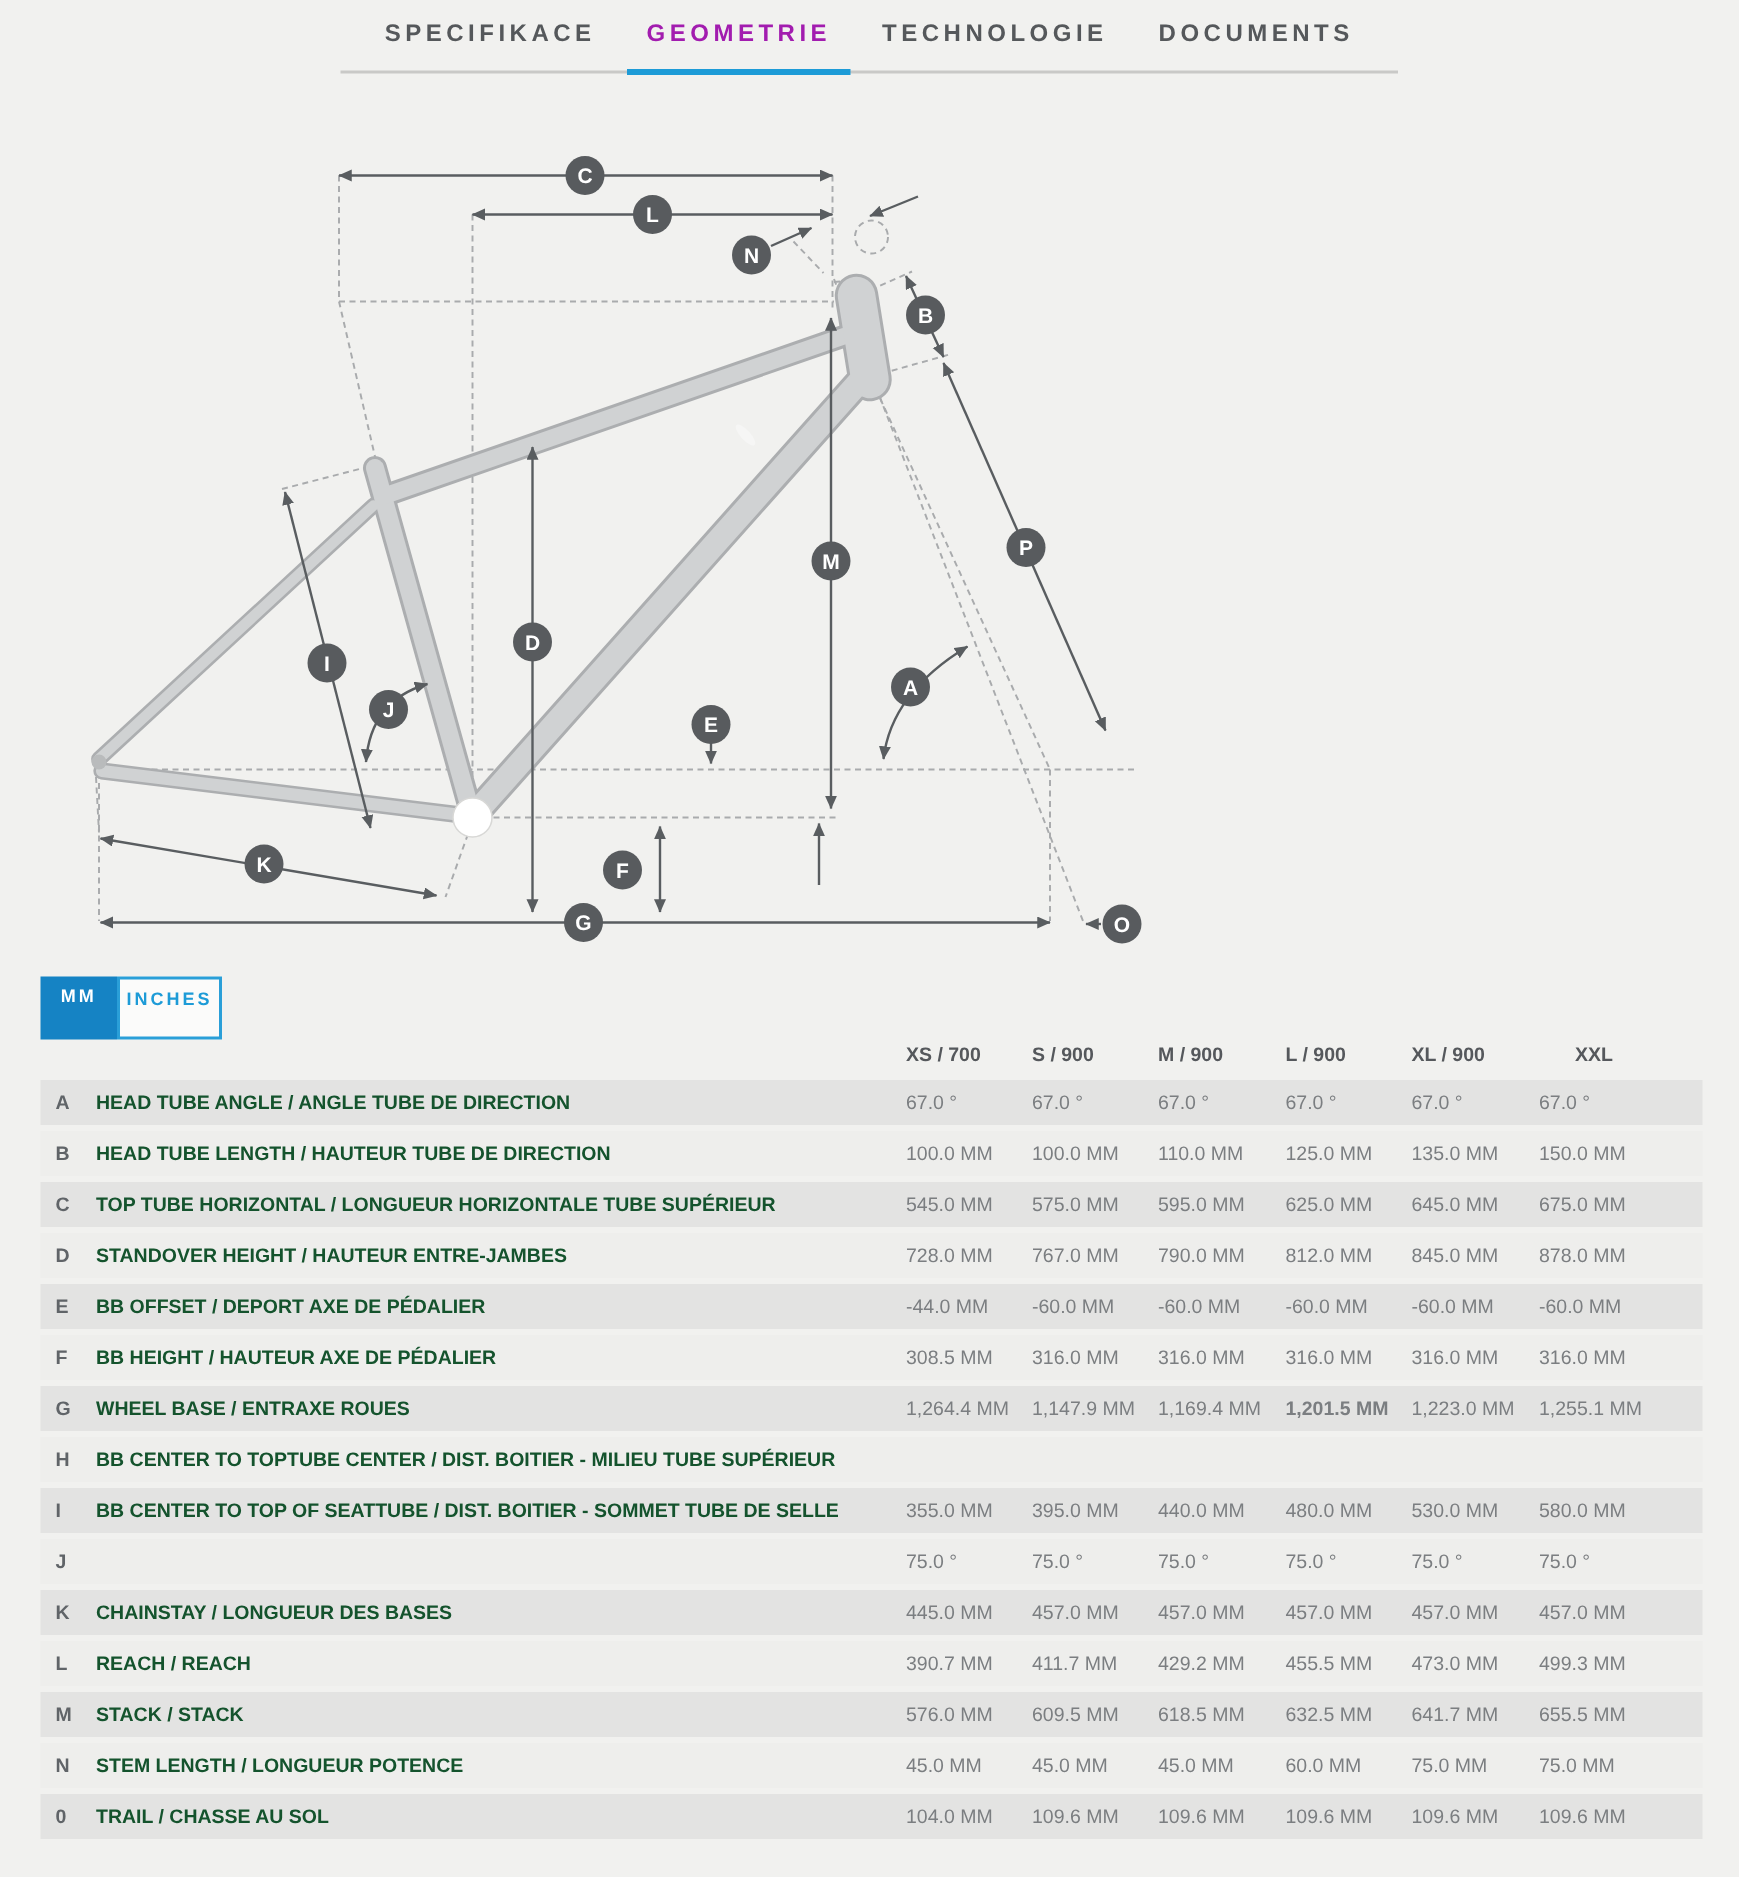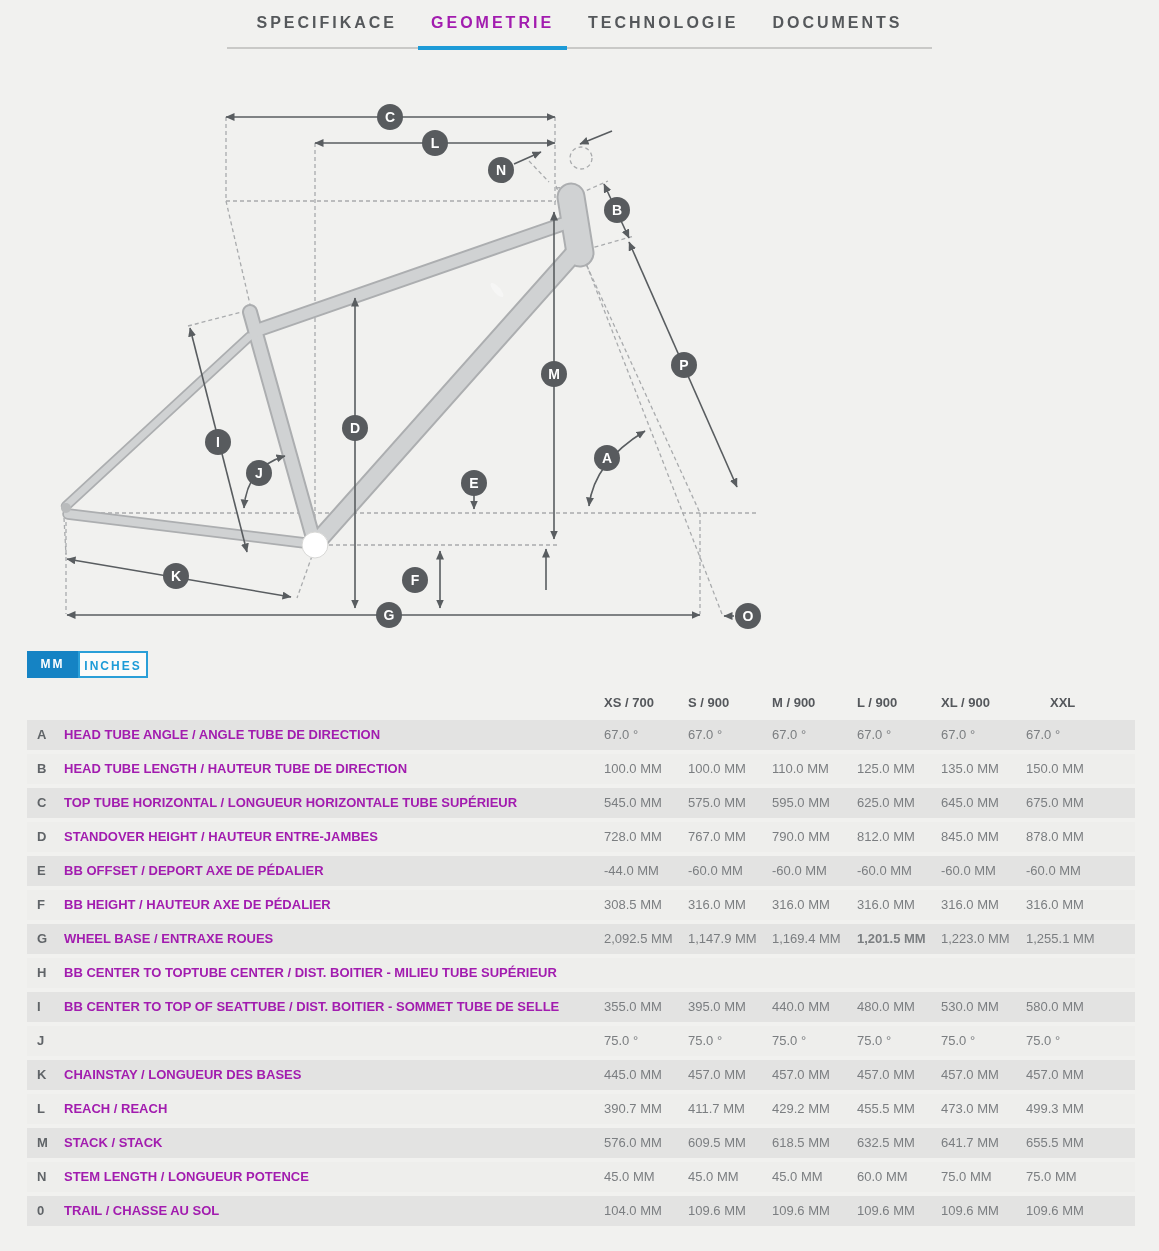--- a/index.html
+++ b/index.html
@@ -30,39 +30,39 @@
   }
   
   .diagram{position:absolute;top:0;left:0;}
   .dlabel{
     font-family:"Liberation Sans",sans-serif;
     font-size:14px;font-weight:bold;fill:#ffffff;
   }
   
   .toggle{position:absolute;top:651px;left:27px;display:flex;}
   .toggle .btn{
-    height:27px;line-height:27px;box-sizing:border-box;
+    height:42px;line-height:27px;box-sizing:border-box;
     font-size:12px;font-weight:bold;letter-spacing:2px;text-align:center;
     cursor:pointer;
   }
   .btn-mm{width:51px;background:#1583c4;color:#ffffff;}
   .btn-inches{width:70px;background:#fbfbfa;color:#1d9bd7;border:2px solid #2a9fd8;line-height:23px;}
   
   .geo-table{position:absolute;top:686px;left:27px;width:1108px;font-size:13px;}
   .thead{position:relative;height:34px;}
   .thead span{
     position:absolute;top:0;line-height:34px;
     font-weight:bold;color:#55585c;white-space:nowrap;
   }
   .trow{position:relative;height:30px;margin-bottom:4px;}
   .trow.odd{background:#e3e3e2;}
   .trow.even{background:#eeeeec;}
   .trow span{position:absolute;top:0;line-height:30px;white-space:nowrap;}
   .trow .letter{left:10px;font-weight:bold;color:#606468;}
-  .trow .label{left:37px;font-weight:bold;color:#a21caf;}
+  .trow .label{left:37px;font-weight:bold;color:#14532d;}
   .trow .val{color:#7b7e81;}
 </style>
 </head>
 <body>
 
 <div class="tabs-wrap">
   <div class="tabs">
       <div class="tab">SPECIFIKACE</div>
       <div class="tab active">GEOMETRIE</div>
       <div class="tab">TECHNOLOGIE</div>
@@ -276,21 +276,21 @@
         <span class="val" style="left: 577px;">308.5 MM</span>
         <span class="val" style="left: 661px;">316.0 MM</span>
         <span class="val" style="left: 745px;">316.0 MM</span>
         <span class="val" style="left: 830px;">316.0 MM</span>
         <span class="val" style="left: 914px;">316.0 MM</span>
         <span class="val" style="left: 999px;">316.0 MM</span>
       </div>
       <div class="trow odd">
         <span class="letter">G</span>
         <span class="label">WHEEL BASE / ENTRAXE ROUES</span>
-        <span class="val" style="left: 577px;">2,092.5 MM</span>
+        <span class="val" style="left: 577px;">1,264.4 MM</span>
         <span class="val" style="left: 661px;">1,147.9 MM</span>
         <span class="val" style="left: 745px;">1,169.4 MM</span>
         <span class="val" style="left: 830px; font-weight: bold;">1,201.5 MM</span>
         <span class="val" style="left: 914px;">1,223.0 MM</span>
         <span class="val" style="left: 999px;">1,255.1 MM</span>
       </div>
       <div class="trow even">
         <span class="letter">H</span>
         <span class="label">BB CENTER TO TOPTUBE CENTER / DIST. BOITIER - MILIEU TUBE SUPÉRIEUR</span>
       </div>

